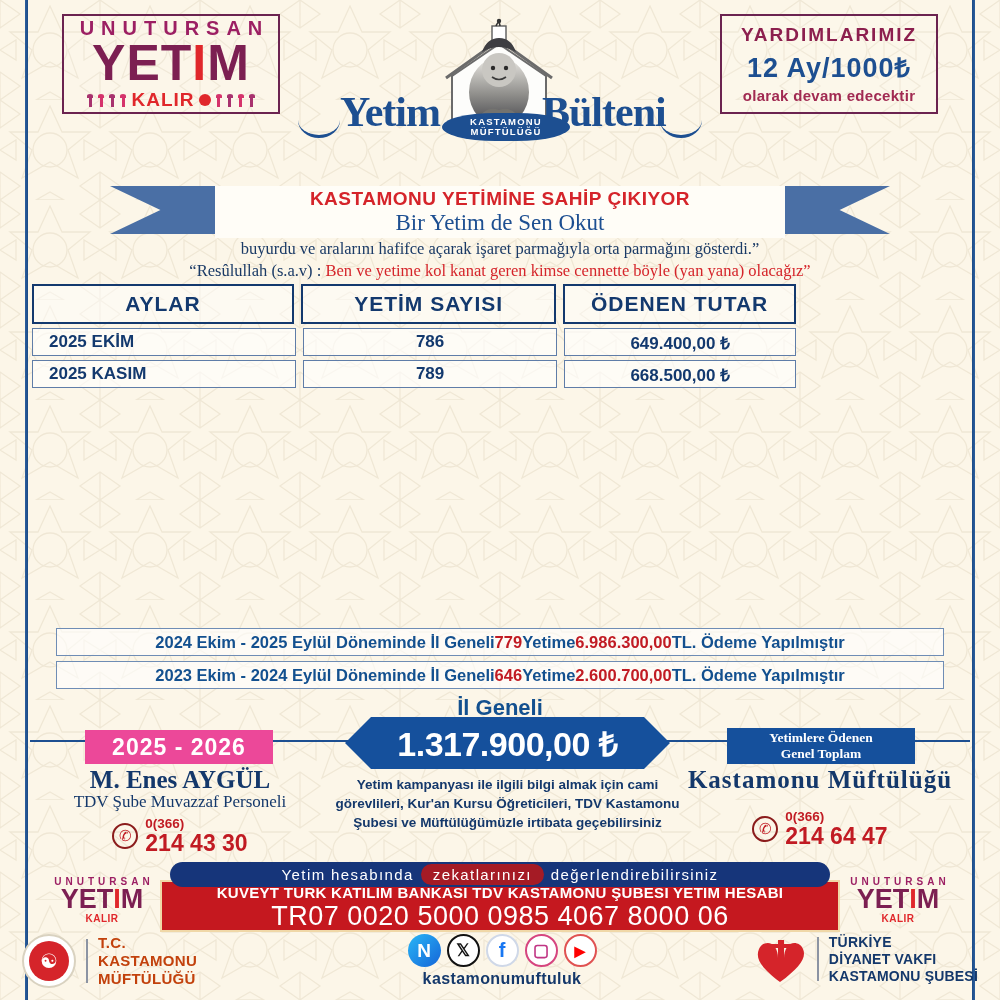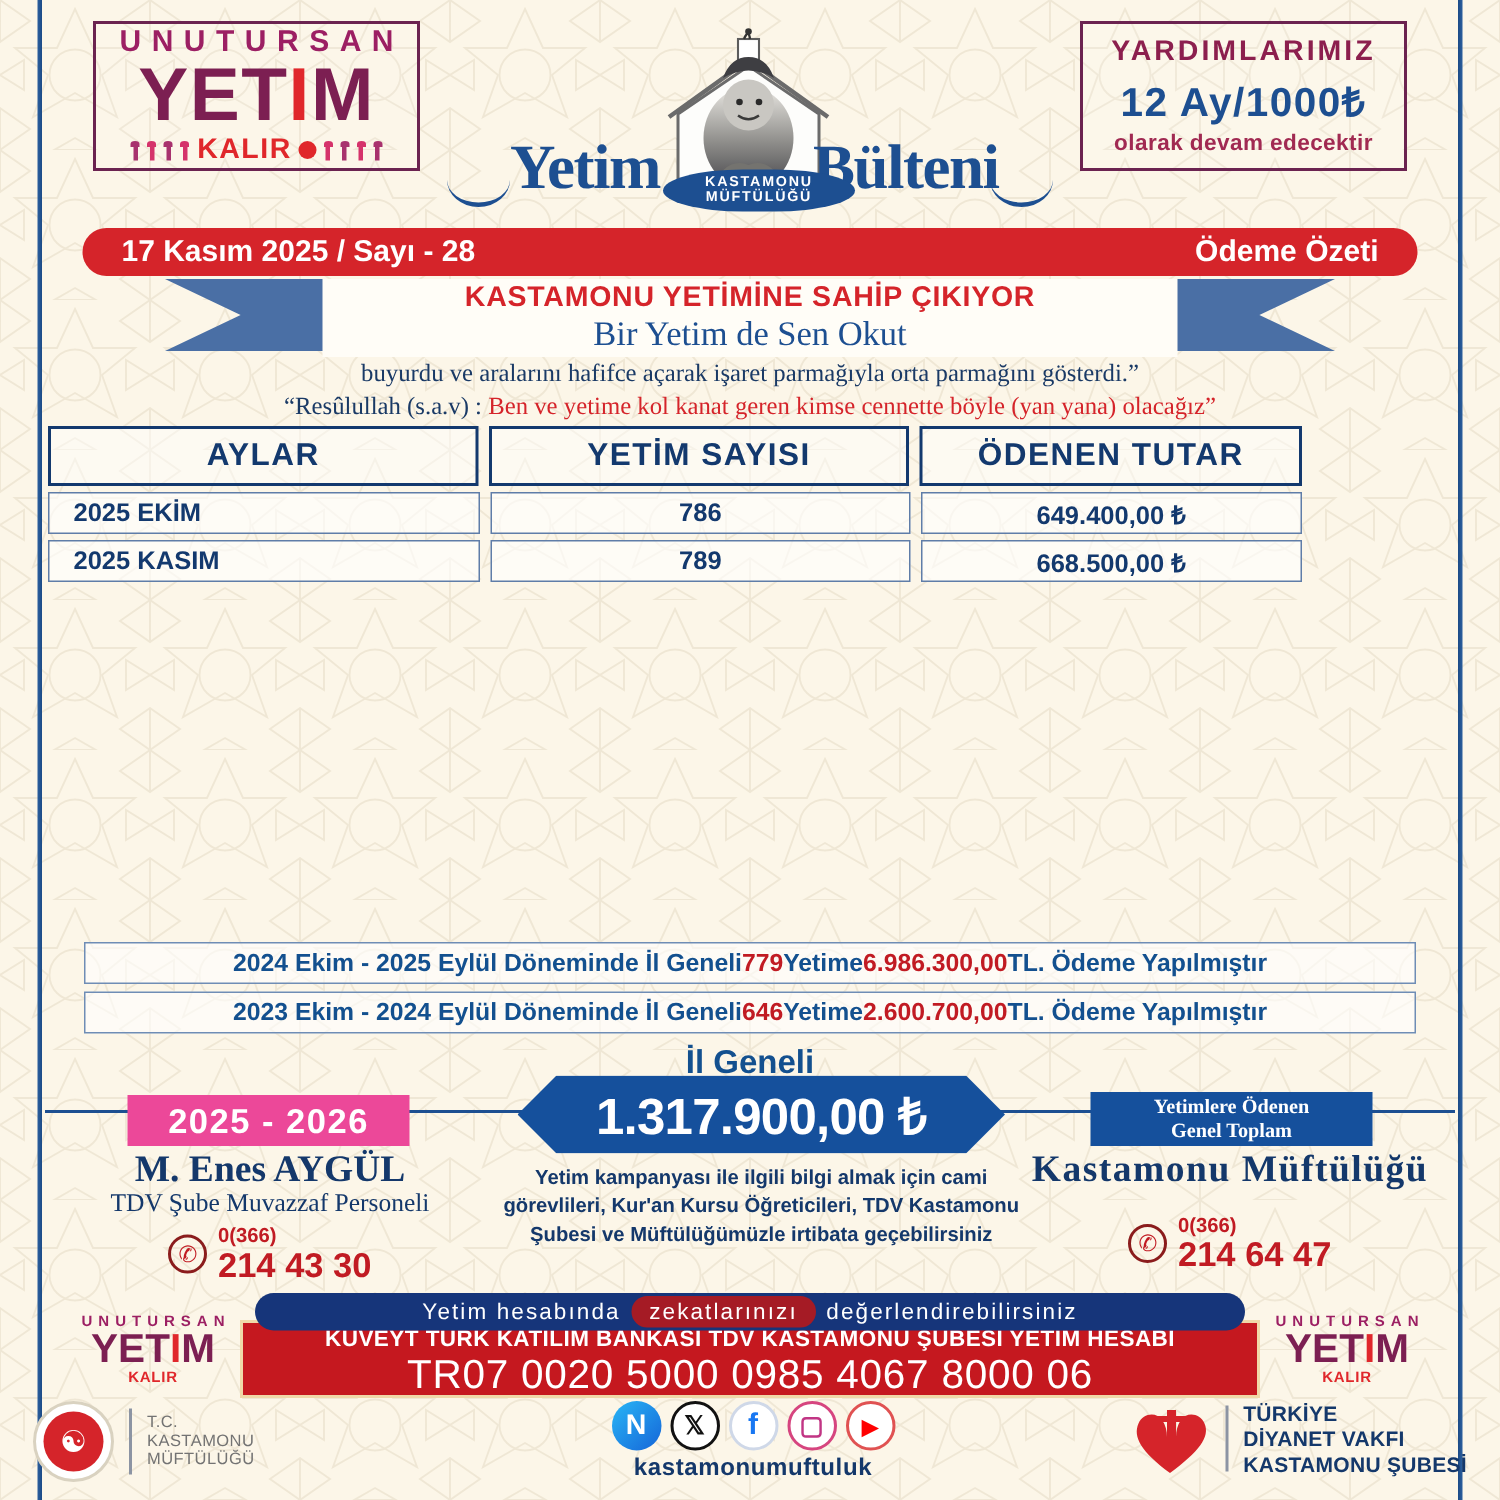--- a/index.html
+++ b/index.html
@@ -118,21 +118,21 @@
 
   
   .hadith {
     position:absolute; left:50px; top:238px; width:900px; z-index:6;
     text-align:center; font-family:"Liberation Serif", serif;
     font-size:16.5px; line-height:1.32; color:#1a3a66;
   }
   .hadith .red { color:#d5242a; }
 
   
-  .tbl { position:absolute; left:32px; top:284px; width:836px; z-index:6; }
+  .tbl { position:absolute; left:32px; top:284px; width:764px; z-index:6; }
   .thead { display:flex; gap:7px; }
   .th {
     border:2px solid #13396e; background:rgba(255,255,255,0.45);
     height:40px; display:flex; align-items:center; justify-content:center;
     font-size:21px; font-weight:700; color:#13396e; letter-spacing:1px;
   }
   .c1 { width:322px; } .c2 { width:314px; } .c3 { width:286px; }
   .trow { display:flex; gap:7px; margin-top:4px; }
   .td {
     border:1.5px solid #5f7da8; background:rgba(255,255,255,0.62);
@@ -227,21 +227,21 @@
   .sl-k { font-size:10px; font-weight:700; color:#e0272b; letter-spacing:0.5px; }
 
   
   .footer { position:absolute; left:0; top:932px; width:1000px; height:68px; z-index:6; }
   .f-left { position:absolute; left:22px; top:2px; display:flex; align-items:center; gap:10px; }
   .seal { width:54px; height:54px; border-radius:50%; background:#fff;
      border:2px solid #d9d2c0; display:flex; align-items:center; justify-content:center; }
   .seal-in { width:40px; height:40px; border-radius:50%; background:#d5242a;
      display:flex; align-items:center; justify-content:center; color:#fff; font-size:20px; }
   .f-div { width:2px; height:44px; background:#8c94a3; }
-  .f-txt { font-size:11px; font-weight:400; color:#737373; line-height:1.18; letter-spacing:0.3px; }
+  .f-txt { font-size:15px; font-weight:700; color:#c2410c; line-height:1.18; letter-spacing:0.3px; }
 
   .f-social { position:absolute; left:378px; top:2px; width:248px; text-align:center; }
   .soc-row { display:flex; gap:6px; justify-content:center; }
   .soc { width:33px; height:33px; border-radius:50%; display:flex; align-items:center;
      justify-content:center; font-size:17px; font-weight:700; }
   .soc-n { background:linear-gradient(135deg,#29b6f6,#1565d8); color:#fff; font-size:19px;}
   .soc-x { background:#fff; border:2px solid #111; color:#111; font-size:17px; }
   .soc-f { background:#fff; border:2px solid #cfd8e8; color:#1877f2; font-size:20px; }
   .soc-i { background:#fff; border:2px solid #d6457f; color:#c13584; font-size:17px; }
   .soc-y { background:#fff; border:2px solid #e05252; color:#ff0000; font-size:14px; }
@@ -333,24 +333,20 @@
       <div class="swish" style="left:330px; top:120px;"></div>
     </div>
 
     <div class="logo-right">
       <div class="yr-l1">YARDIMLARIMIZ</div>
       <div class="yr-l2">12 Ay/1000₺</div>
       <div class="yr-l3">olarak devam edecektir</div>
     </div>
   </div>
 
-  <div class="datebar">
-    <span>17 Kasım 2025 / Sayı - 28</span>
-    <span>Ödeme Özeti</span>
-  </div>
 
   <div class="ribbon-wrap">
     <div class="ribbon-tail l"></div>
     <div class="ribbon-tail r"></div>
     <div class="ribbon-center">
       <div class="ribbon-l1">KASTAMONU YETİMİNE SAHİP ÇIKIYOR</div>
       <div class="ribbon-l2">Bir Yetim de Sen Okut</div>
     </div>
   </div>
 

